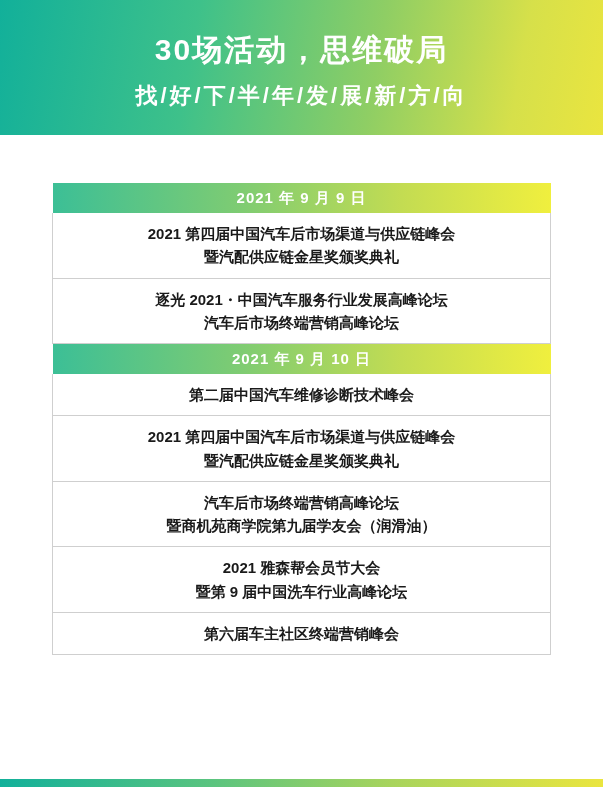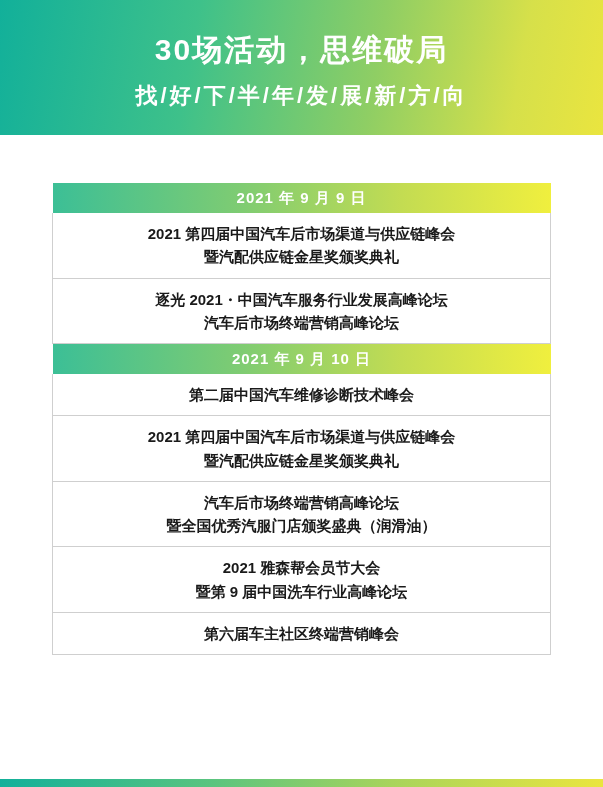--- a/index.html
+++ b/index.html
@@ -138,21 +138,21 @@
           </tr>
           <tr class="event-row">
             <td>
               <span class="event-line">2021 第四届中国汽车后市场渠道与供应链峰会</span>
               <span class="event-line">暨汽配供应链金星奖颁奖典礼</span>
             </td>
           </tr>
           <tr class="event-row">
             <td>
               <span class="event-line">汽车后市场终端营销高峰论坛</span>
-              <span class="event-line">暨全国优秀汽服门店颁奖盛典（润滑油）</span>
+              <span class="event-line">暨商机苑商学院第九届学友会（润滑油）</span>
             </td>
           </tr>
           <tr class="event-row">
             <td>
               <span class="event-line">2021 雅森帮会员节大会</span>
               <span class="event-line">暨第 9 届中国洗车行业高峰论坛</span>
             </td>
           </tr>
           <tr class="event-row">
             <td>

